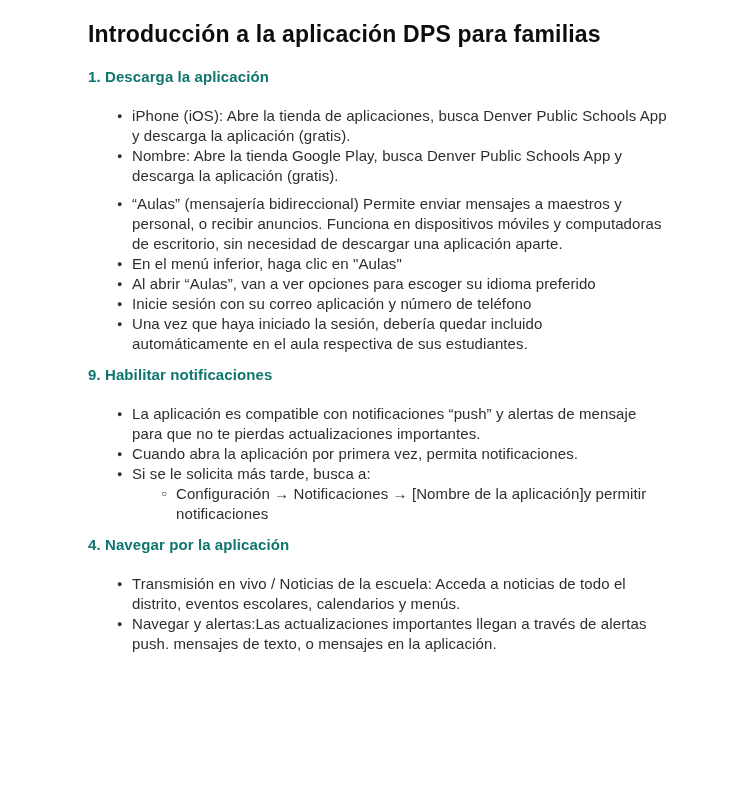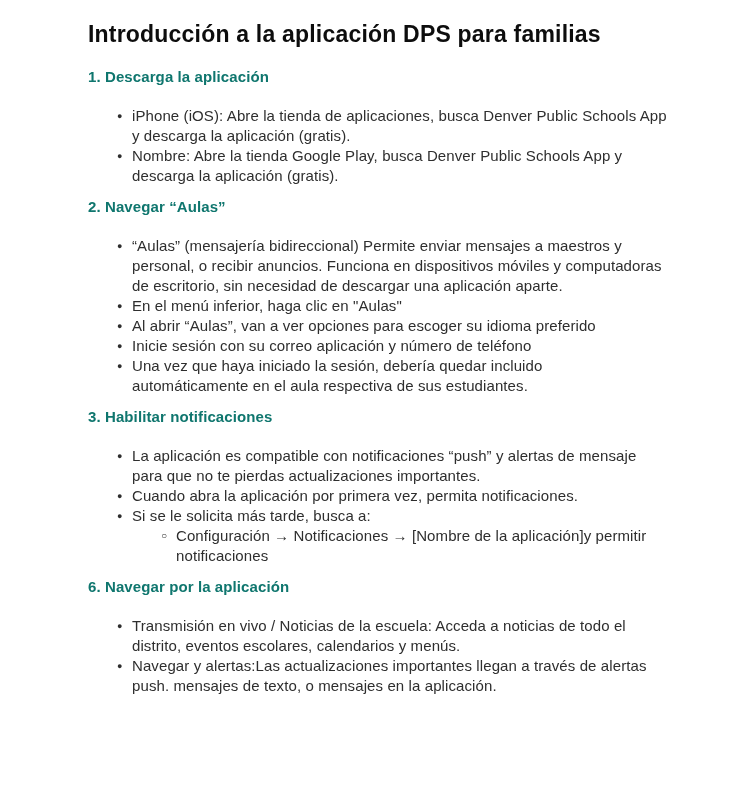--- a/index.html
+++ b/index.html
@@ -77,21 +77,20 @@
       </li>
       <li class="bullet-item level-1">
         <span class="bullet-marker">●</span>
         <span class="bullet-text">Nombre: Abre la tienda Google Play, busca Denver Public Schools App y
 descarga la aplicación (gratis).</span>
       </li>
     </ul>
   </section>
 
   <section>
-    <h2 class="section-heading">2. Navegar “Aulas”</h2>
     <ul class="bullet-list">
       <li class="bullet-item level-1">
         <span class="bullet-marker">●</span>
         <span class="bullet-text">“Aulas” (mensajería bidireccional) Permite enviar mensajes a maestros y
 personal, o recibir anuncios. Funciona en dispositivos móviles y computadoras
 de escritorio, sin necesidad de descargar una aplicación aparte.</span>
       </li>
       <li class="bullet-item level-1">
         <span class="bullet-marker">●</span>
         <span class="bullet-text">En el menú inferior, haga clic en "Aulas"</span>
@@ -106,21 +105,21 @@
       </li>
       <li class="bullet-item level-1">
         <span class="bullet-marker">●</span>
         <span class="bullet-text">Una vez que haya iniciado la sesión, debería quedar incluido
 automáticamente en el aula respectiva de sus estudiantes.</span>
       </li>
     </ul>
   </section>
 
   <section>
-    <h2 class="section-heading">3. Habilitar notificaciones</h2>
+    <h2 class="section-heading">9. Habilitar notificaciones</h2>
     <ul class="bullet-list">
       <li class="bullet-item level-1">
         <span class="bullet-marker">●</span>
         <span class="bullet-text">La aplicación es compatible con notificaciones “push” y alertas de mensaje
 para que no te pierdas actualizaciones importantes.</span>
       </li>
       <li class="bullet-item level-1">
         <span class="bullet-marker">●</span>
         <span class="bullet-text">Cuando abra la aplicación por primera vez, permita notificaciones.</span>
       </li>
@@ -130,21 +129,21 @@
       </li>
       <li class="bullet-item level-2">
         <span class="bullet-marker">○</span>
         <span class="bullet-text">Configuración → Notificaciones → [Nombre de la aplicación]y permitir
 notificaciones</span>
       </li>
     </ul>
   </section>
 
   <section>
-    <h2 class="section-heading">6. Navegar por la aplicación</h2>
+    <h2 class="section-heading">4. Navegar por la aplicación</h2>
     <ul class="bullet-list">
       <li class="bullet-item level-1">
         <span class="bullet-marker">●</span>
         <span class="bullet-text">Transmisión en vivo / Noticias de la escuela: Acceda a noticias de todo el
 distrito, eventos escolares, calendarios y menús.</span>
       </li>
       <li class="bullet-item level-1">
         <span class="bullet-marker">●</span>
         <span class="bullet-text">Navegar y alertas:Las actualizaciones importantes llegan a través de alertas
 push. mensajes de texto, o mensajes en la aplicación.</span>

